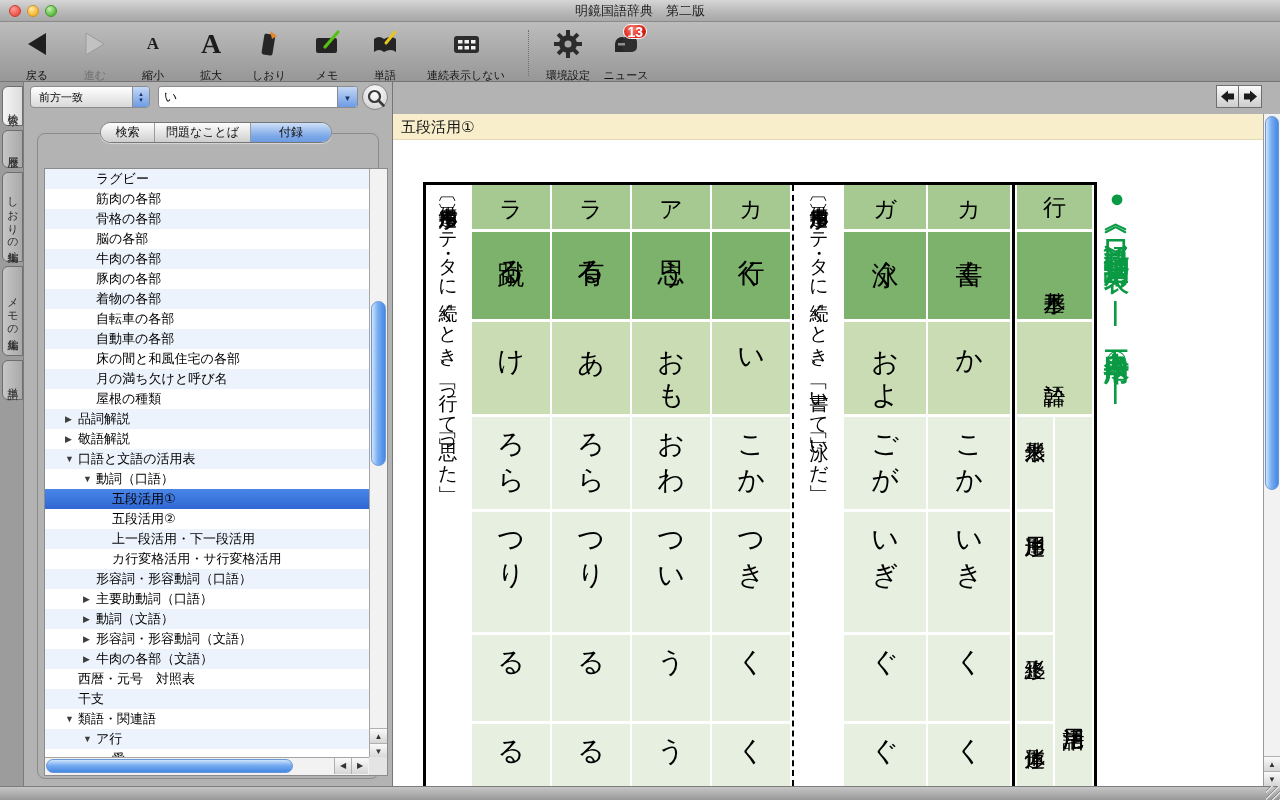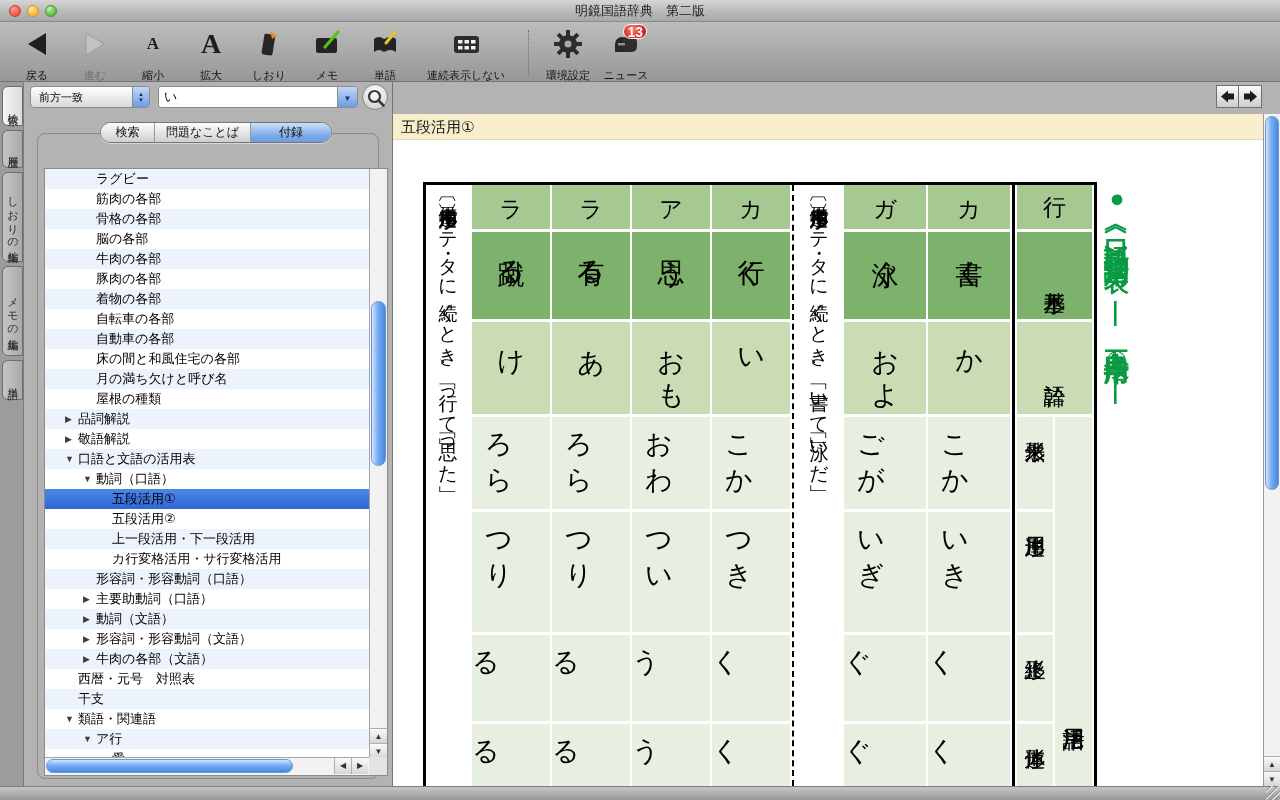--- a/index.html
+++ b/index.html
@@ -131,21 +131,21 @@
   .dcol { width:78px; display:flex; flex-direction:column; gap:3px; }
   .dcol2 { width:82px; }
   .cell { flex:none; }
   .r1 { height:44px; } .r2 { height:87px; } .r3 { height:92px; } .r4 { height:92px; }
   .r5 { height:120px; } .r6 { height:86px; } .r7 { height:130px; }
   .c-gyo   { background:#a5c991; text-align:center; font-size:23px; padding-top:9px; letter-spacing:14px; padding-left:14px; }
   .c-kihon { background:#7cb26b; display:flex; justify-content:center; }
   .c-kihon .v { font-size:27px; padding-top:7px; letter-spacing:2px; }
   .c-gokan { background:#cadcb4; display:flex; justify-content:center; }
   .c-gokan .v { font-size:27px; padding-top:9px; letter-spacing:2px; }
-  .c-form  { background:#e7efe1; font-size:27px; padding-top:9px;font-family:Liberation Serif, serif; }
+  .c-form  { background:#e7efe1; text-align:center; font-size:27px; padding-top:9px;font-family:Liberation Serif, serif; }
   .c-pair  { letter-spacing:13px; padding-left:13px; }
 
   .lcol { width:75px; display:flex; flex-direction:column; gap:3px; }
   .lcell { display:flex; align-items:center; justify-content:center; }
   .lcell .v { font-size:22px; letter-spacing:1px; }
   .lsub { flex:1; display:flex; gap:2px; }
   .lsub-left { width:36px; display:flex; flex-direction:column; gap:3px; }
   .flabel { background:#e7efe1; display:flex; justify-content:center; }
   .flabel .v { font-size:21px; padding-top:8px; }
   .lsub-right { width:37px; background:#e7efe1; display:flex; align-items:center; justify-content:center; }

